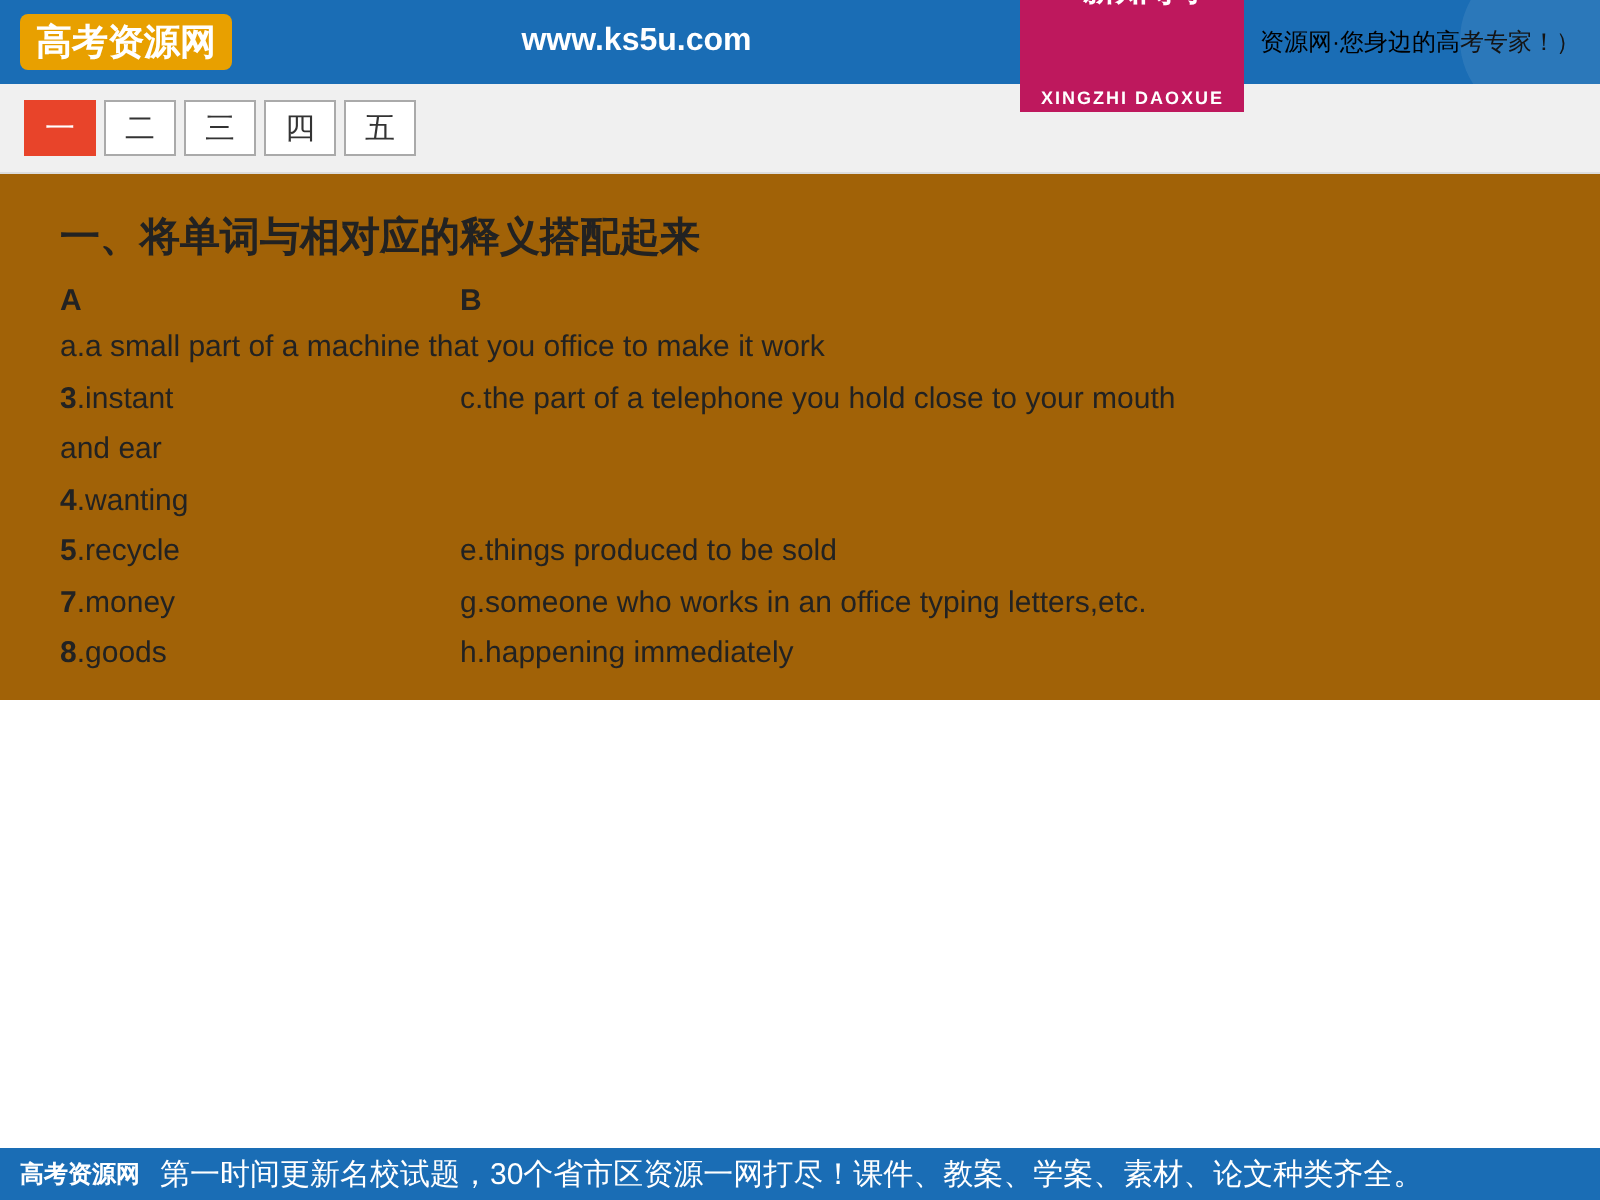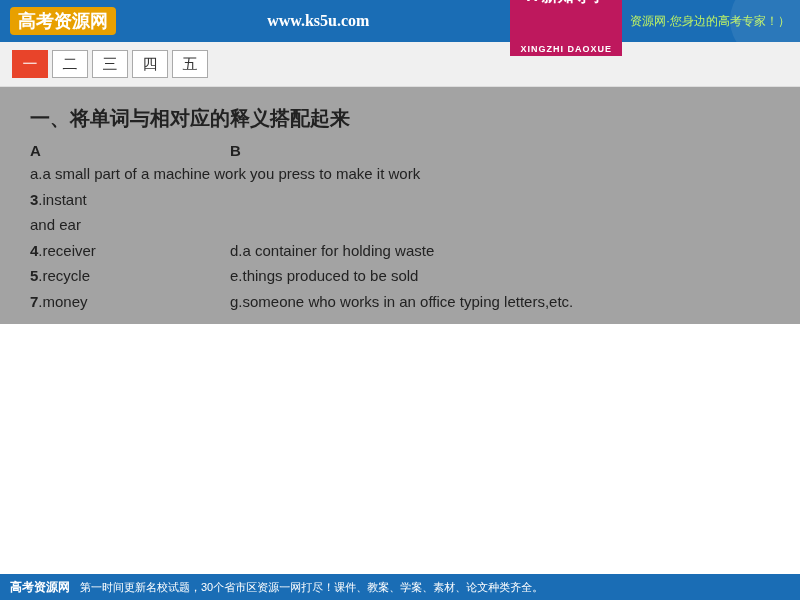--- a/index.html
+++ b/index.html
@@ -29,21 +29,20 @@
       padding: 2px 8px;
       border-radius: 4px;
       margin-right: 10px;
     }
     .header-url {
       color: #fff;
       font-size: 16px;
       font-weight: bold;
       flex: 1;
       text-align: center;
-      font-family: Liberation Serif, serif;
     }
     .header-badge {
       background: #be185d;
       color: #fff;
       font-size: 12px;
       padding: 0 10px;
       font-weight: bold;
       display: flex;
       flex-direction: column;
       align-items: center;
@@ -52,21 +51,21 @@
     .header-badge .x-mark {
       font-size: 16px;
       font-weight: bold;
     }
     .header-badge .sub-text {
       font-size: 9px;
       letter-spacing: 1px;
       margin-top: 37px;
     }
     .header-right {
-      color: #bef264;
+      color: #000000;
       font-size: 12px;
       margin-left: 8px;
     }
 
     
     .nav-tabs {
       background: #f0f0f0;
       padding: 8px 12px;
       display: flex;
       gap: 4px;
@@ -86,21 +85,21 @@
     }
     .nav-tab.active {
       background: #e8442a;
       color: #fff;
       border-color: #e8442a;
     }
 
     
     .main-content {
       padding: 18px 30px 10px 30px;
-      background: #a3a3a3;
+      background: #a16207;
     }
     .section-title {
       font-size: 20px;
       font-weight: bold;
       color: #222;
       margin-bottom: 10px;
     }
     .cols-header {
       display: flex;
       font-size: 15px;
@@ -135,21 +134,21 @@
       padding: 0 10px;
     }
     .footer-logo {
       color: #fff;
       font-size: 12px;
       font-weight: bold;
       margin-right: 10px;
     }
     .footer-text {
       color: #fff;
-      font-size: 11px;
+      font-size: 15px;
     }
 
     
     .bg-deco {
       position: absolute;
       top: 0;
       right: 0;
       width: 120px;
       height: 42px;
       overflow: hidden;
@@ -191,42 +190,46 @@
 
 <div class="main-content">
   <div class="section-title">一、将单词与相对应的释义搭配起来</div>
   <div class="cols-header">
     <div class="col-a">A</div>
     <div class="col-b">B</div>
   </div>
   <div id="vocab-list">
 
   <div class="vocab-row">
-      <div style="flex:1">a.a small part of a machine work you press to make it work</div>
+      <div style="flex:1">a.a small part of a machine that you office to make it work</div>
     </div>
       <div class="vocab-row">
     </div>
       <div class="vocab-row">
       <div class="col-a" style="width:200px"><span style="font-weight:bold">3</span>.<span>instant</span></div>
+      <div style="flex:1">c.the part of a telephone you hold close to your mouth</div>
     </div>
       <div class="vocab-row">
         <div class="col-a" style="width:200px">and ear</div>
         <div style="flex:1"></div>
       </div>
       <div class="vocab-row">
-      <div class="col-a" style="width:200px"><span style="font-weight:bold">4</span>.<span>receiver</span></div>
-      <div style="flex:1">d.a container for holding waste</div>
+      <div class="col-a" style="width:200px"><span style="font-weight:bold">4</span>.<span>wanting</span></div>
     </div>
       <div class="vocab-row">
       <div class="col-a" style="width:200px"><span style="font-weight:bold">5</span>.<span>recycle</span></div>
       <div style="flex:1">e.things produced to be sold</div>
     </div>
       <div class="vocab-row">
       <div class="col-a" style="width:200px"><span style="font-weight:bold">7</span>.<span>money</span></div>
       <div style="flex:1">g.someone who works in an office typing letters,etc.</div>
+    </div>
+      <div class="vocab-row">
+      <div class="col-a" style="width:200px"><span style="font-weight:bold">8</span>.<span>goods</span></div>
+      <div style="flex:1">h.happening immediately</div>
     </div>
     </div>
 </div>
 
 <div class="footer">
   <div class="footer-logo">高考资源网</div>
   <div class="footer-text">第一时间更新名校试题，30个省市区资源一网打尽！课件、教案、学案、素材、论文种类齐全。</div>
 </div>
 
 </body></html>

